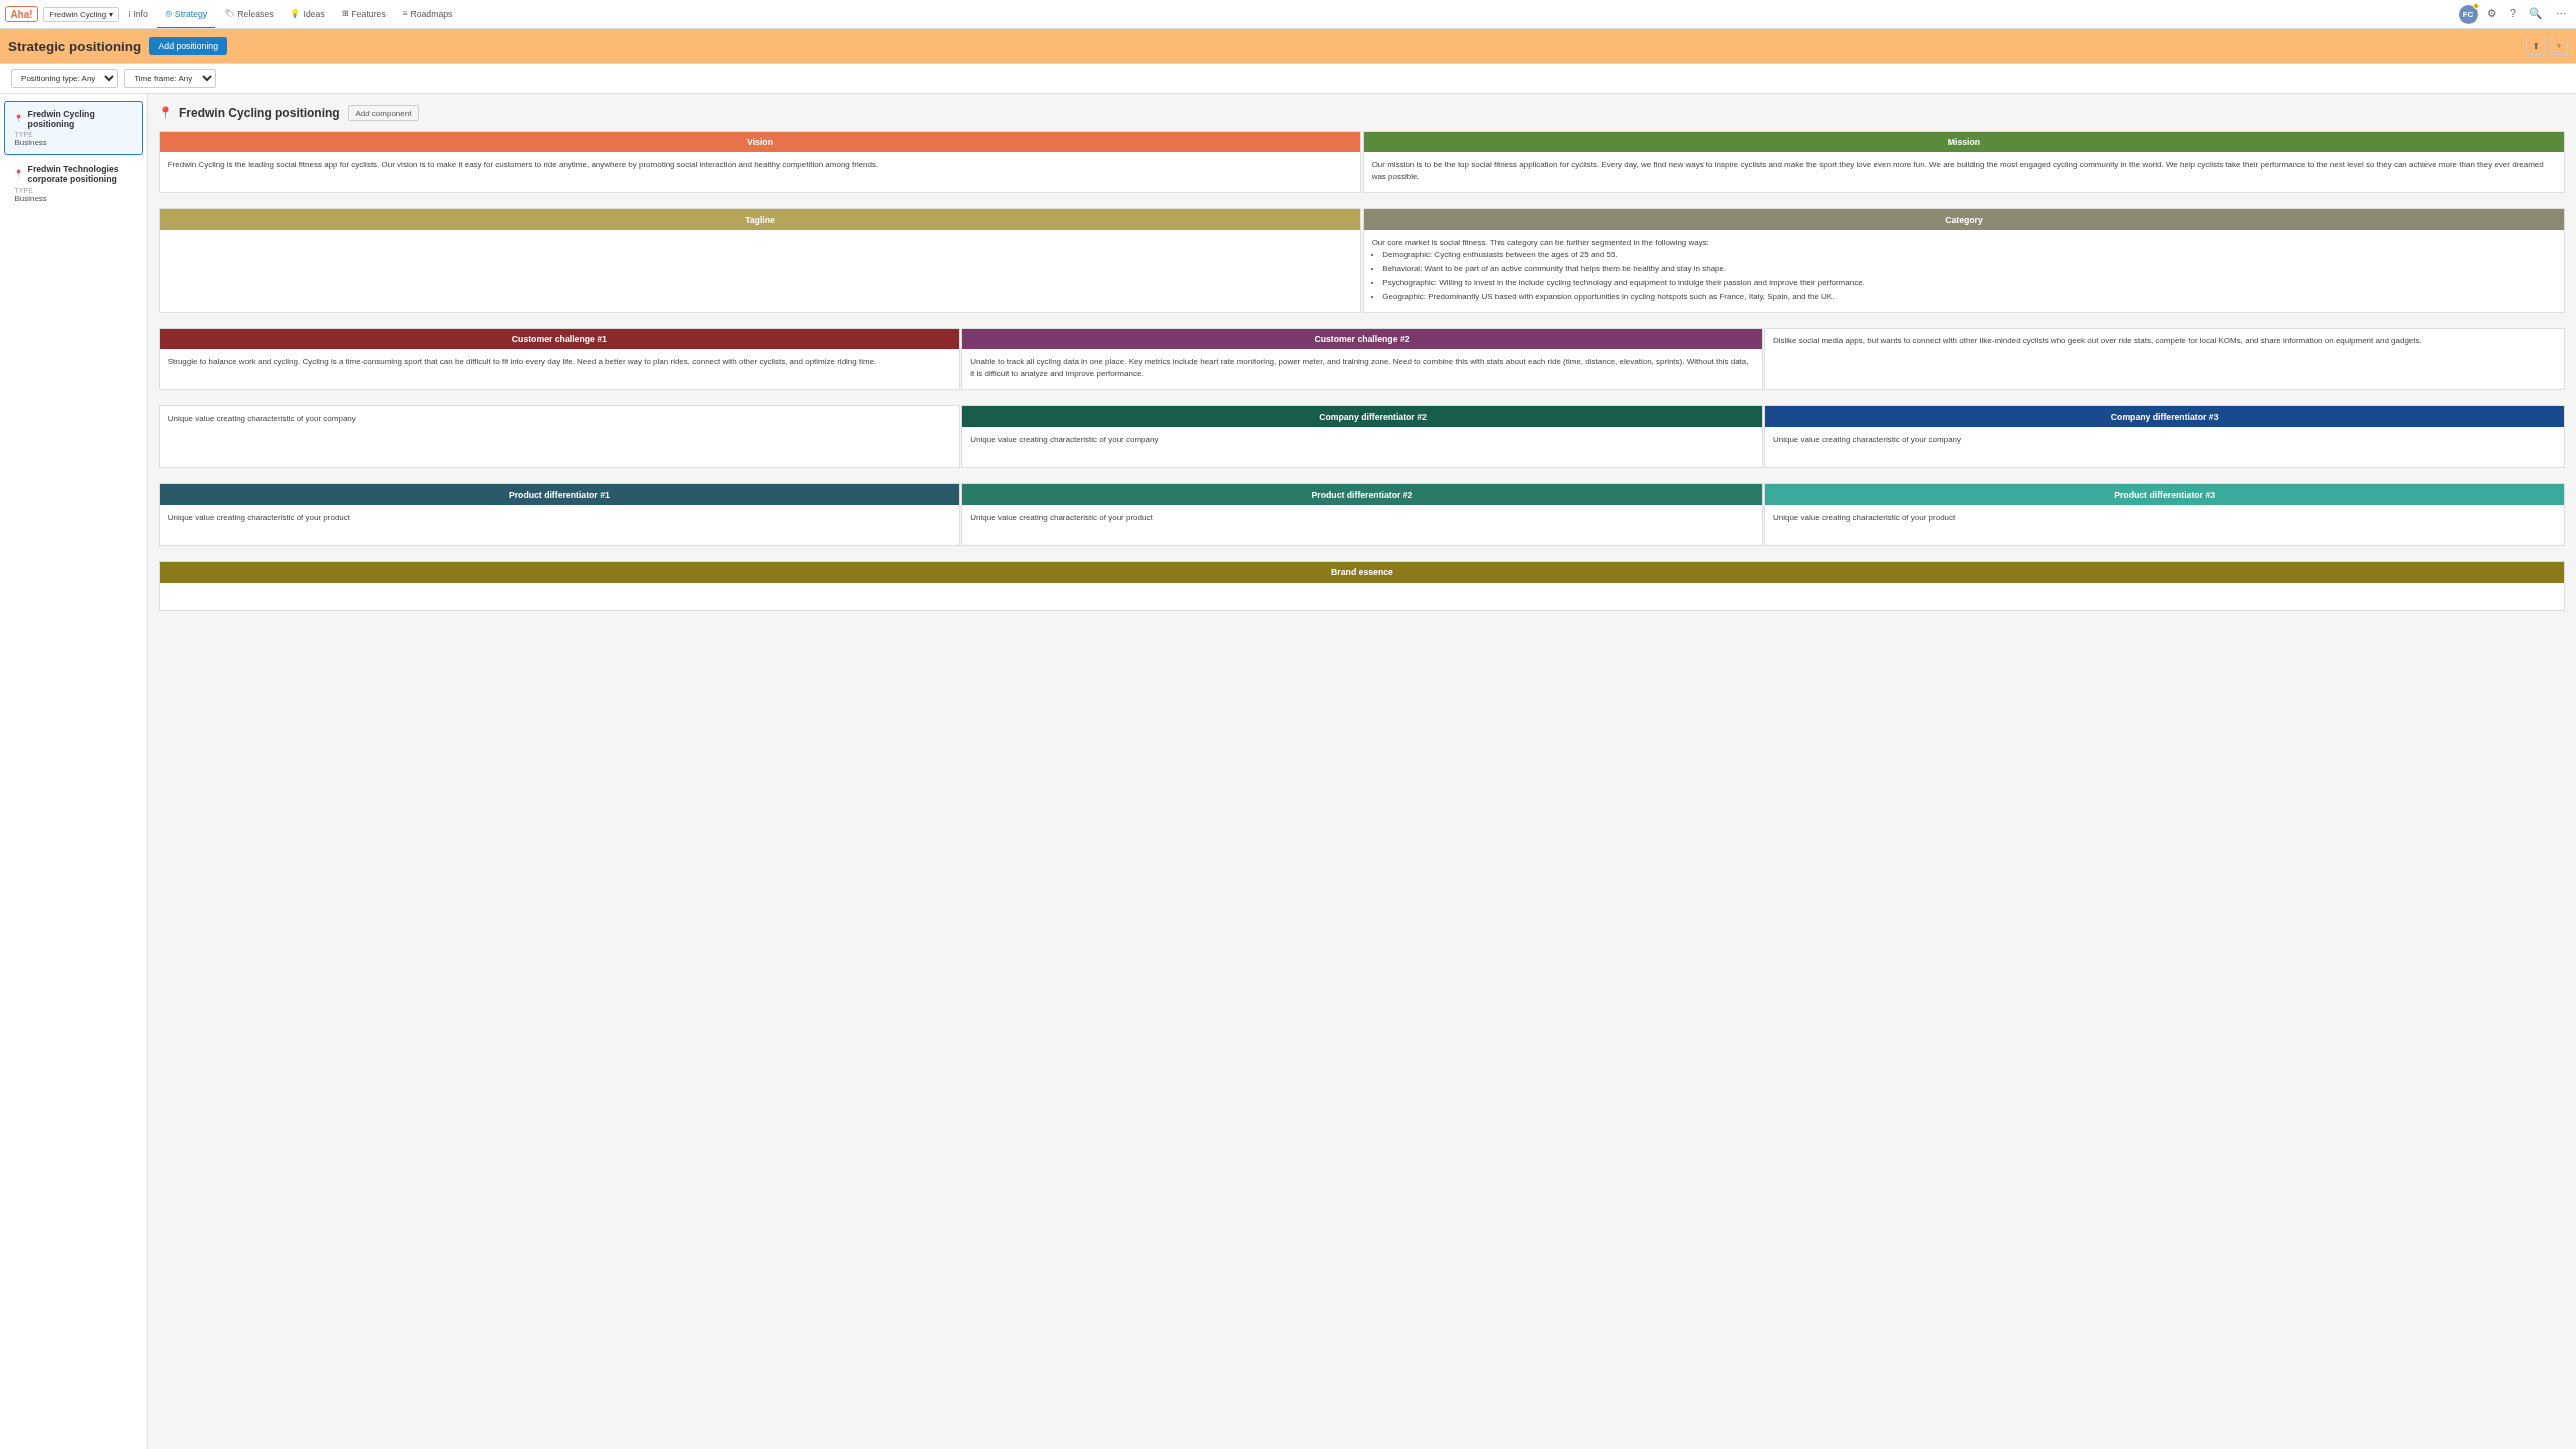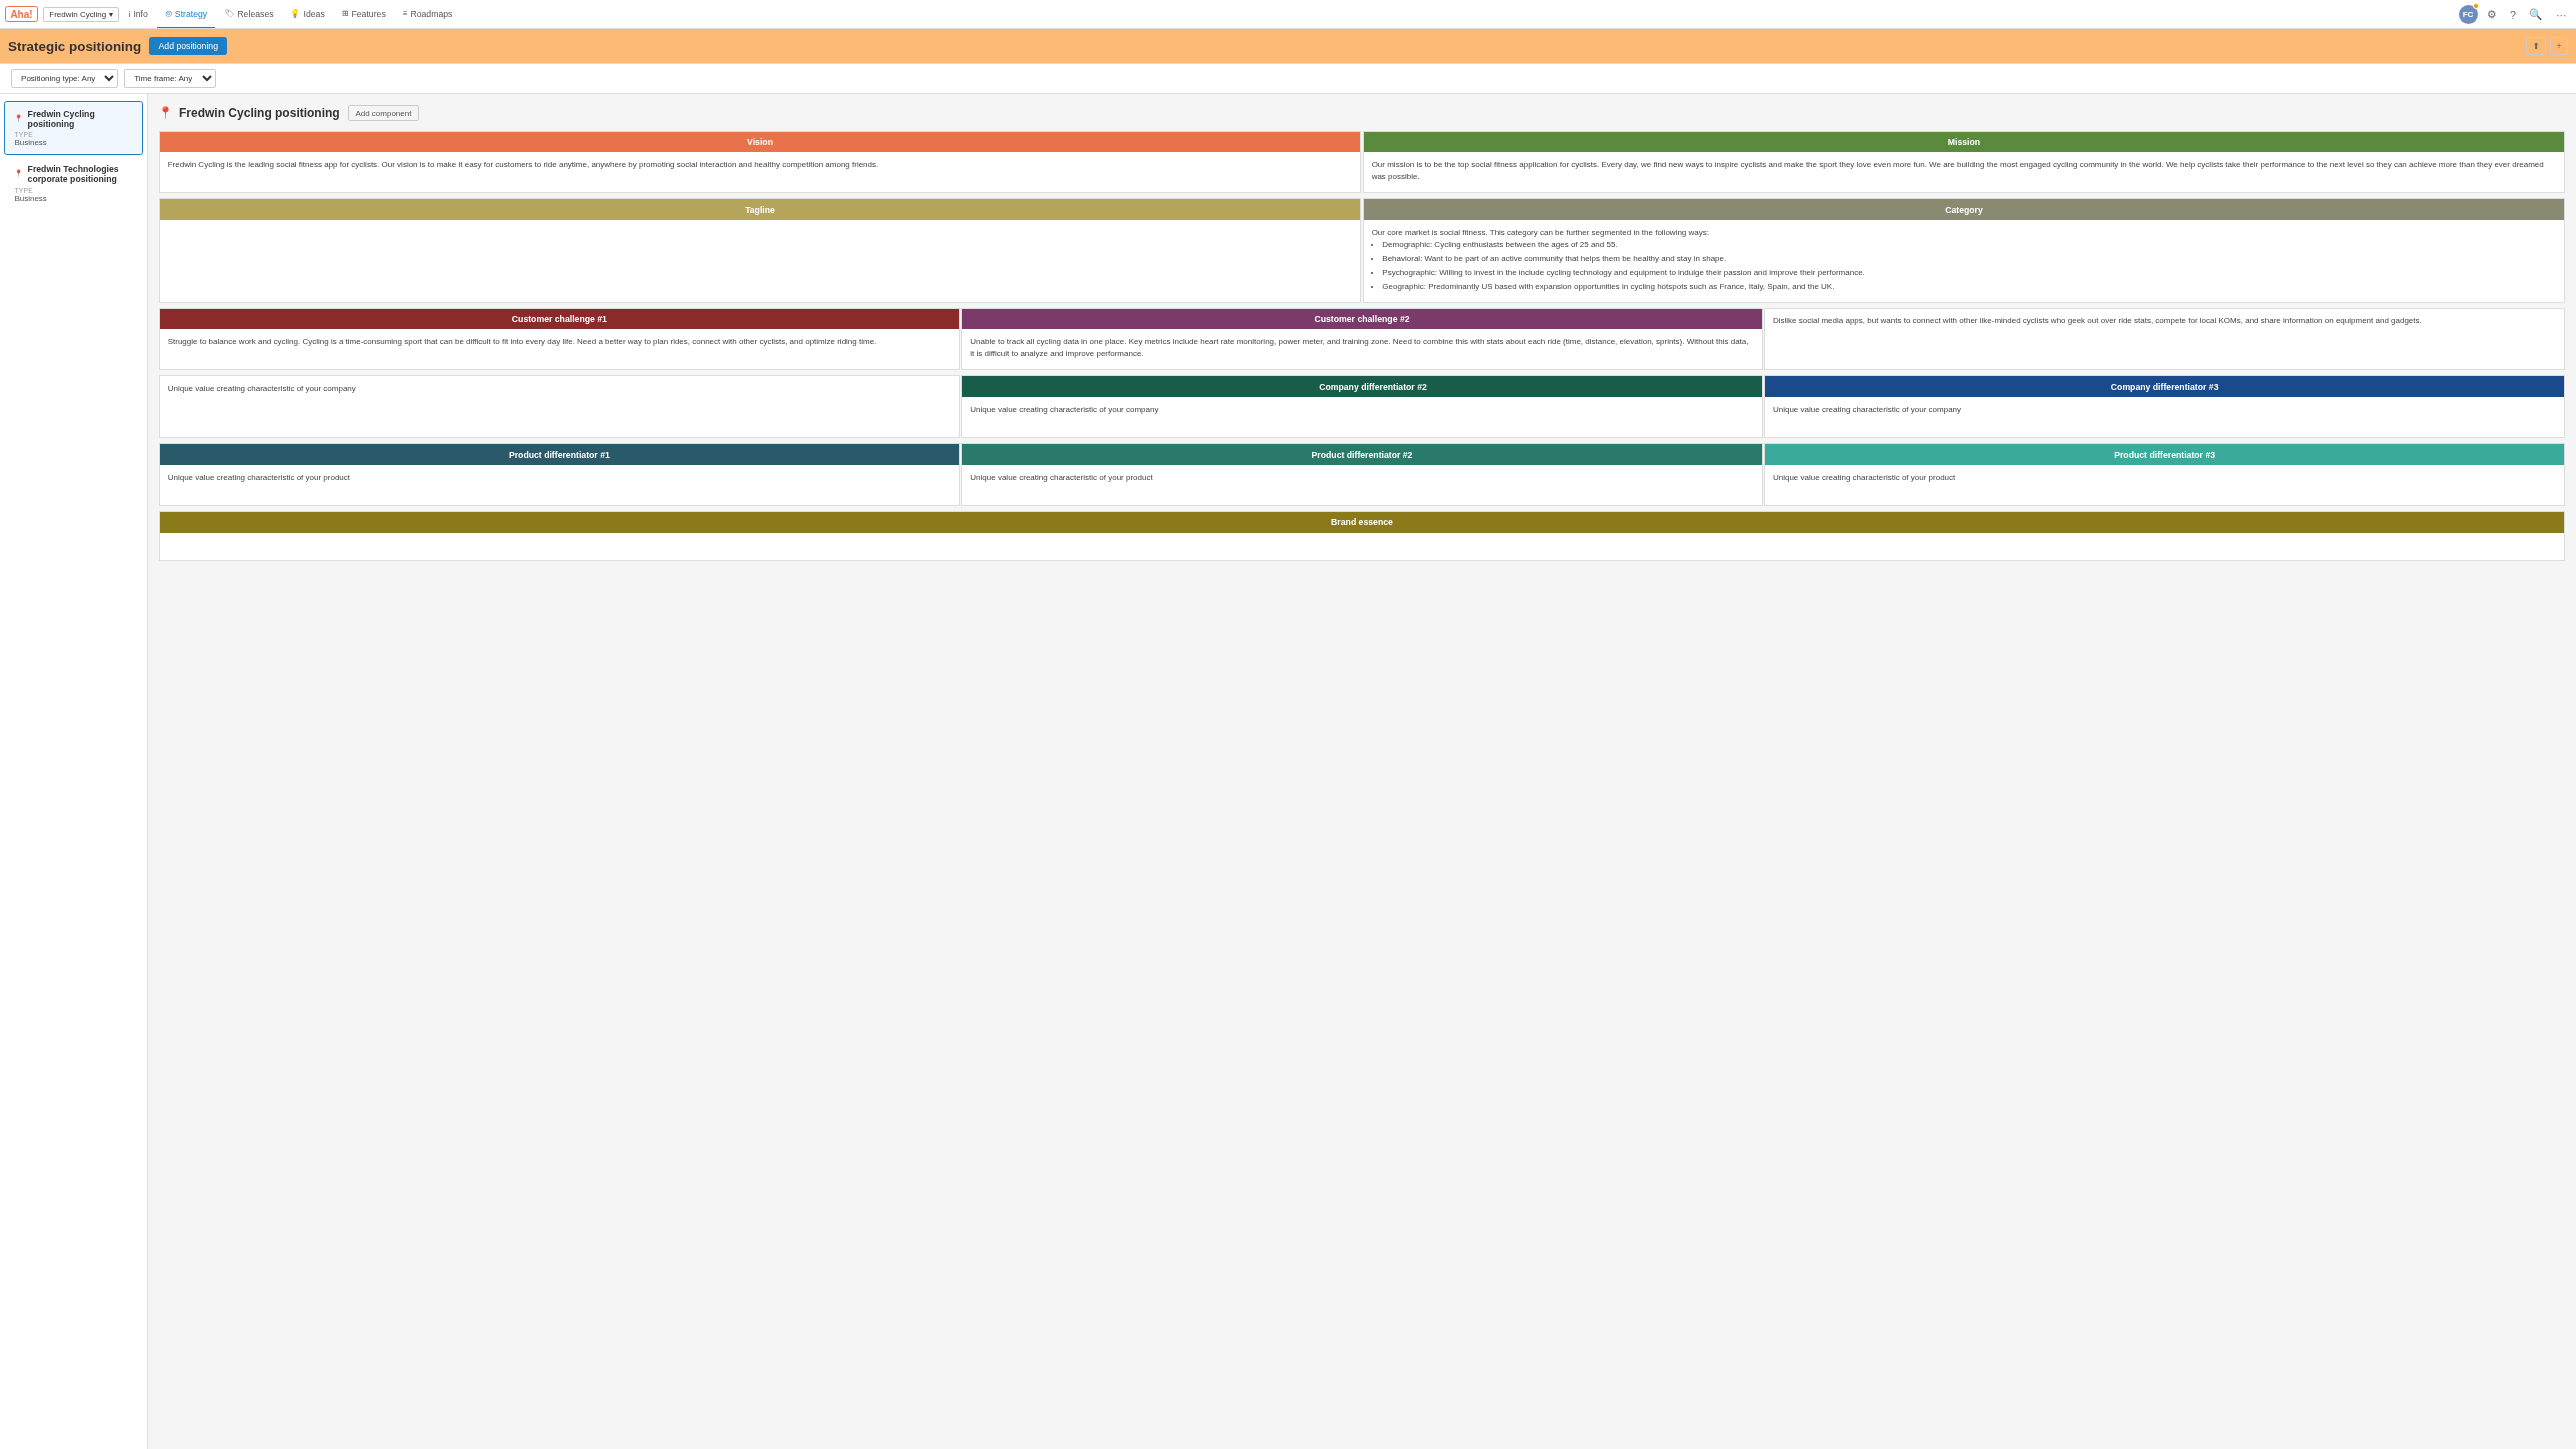--- a/index.html
+++ b/index.html
@@ -18,21 +18,21 @@
       display: flex; align-items: center; gap: 2.7px; background: none; border: 0.7px solid #ccc;
       border-radius: 2px; padding: 2px 5.4px; cursor: pointer; font-size: 8px; color: #333;
     }
     .nav-tab {
       display: flex; align-items: center; gap: 2.7px; padding: 0 8px; height: 27px;
       cursor: pointer; font-size: 8.7px; color: #555; border-bottom: 1.3px solid transparent;
       text-decoration: none;
     }
     .nav-tab.active { border-bottom: 1.3px solid #1c7ec5; color: #1c7ec5; }
     .nav-tab .icon { font-size: 8px; }
-    .nav-right { margin-left: auto; display: flex; align-items: flex-end; gap: 5.4px; }
+    .nav-right { margin-left: auto; display: flex; align-items: flex-start; gap: 5.4px; }
     .nav-avatar { width: 19px; height: 19px; border-radius: 50%; background: #6c8ebf; display:flex; align-items:center;justify-content:center; color:#fff; font-size:8px; font-weight:700; position:relative; }
     .nav-avatar-badge { position:absolute; top:-1.3px; right:-1.3px; width:5.4px; height:5.4px; background:#f90; border-radius:50%; border:0.7px solid #fff; }
     .nav-icon-btn { background:none; border:none; cursor:pointer; color:#666; font-size:10.7px; padding:2.7px 4px; }
 
     
     .page-header {
       display: flex; align-items: center; padding: 8px 8px; background: #fdba74;
       border-bottom: 0.7px solid #ddd; gap: 8px;
     }
     .page-title { font-size: 13.4px; font-weight: 600; color: #333; }
@@ -75,21 +75,21 @@
     .content-area { flex: 1; overflow-y: auto; padding: 10.7px; }
     .content-header { display: flex; align-items: center; gap: 8px; margin-bottom: 9.4px; }
     .content-title { font-size: 12px; font-weight: 600; color: #333; display: flex; align-items: center; gap: 5.4px; }
     .content-title-pin { color: #e8734a; }
     .btn-add-component {
       background: none; border: 0.7px solid #ccc; border-radius: 2px;
       padding: 2.7px 6.7px; font-size: 8px; cursor: pointer; color: #555;
     }
 
     
-    .grid-row { display: grid; gap: 1.3px; margin-bottom: 5px; }
+    .grid-row { display: grid; gap: 1.3px; margin-bottom: 15px; }
     .grid-2 { grid-template-columns: 1fr 1fr; }
     .grid-3 { grid-template-columns: 1fr 1fr 1fr; }
     .grid-1 { grid-template-columns: 1fr; }
 
     .section-card { border: 0.7px solid #ddd; background: #fff; }
     .section-header {
       padding: 5.4px 8px; text-align: center; font-size: 8.7px; font-weight: 600;
       color: #fff;
     }
     .section-body { padding: 6.7px 8px; min-height: 40px; font-size: 8px; line-height: 1.5; color: #444; }

